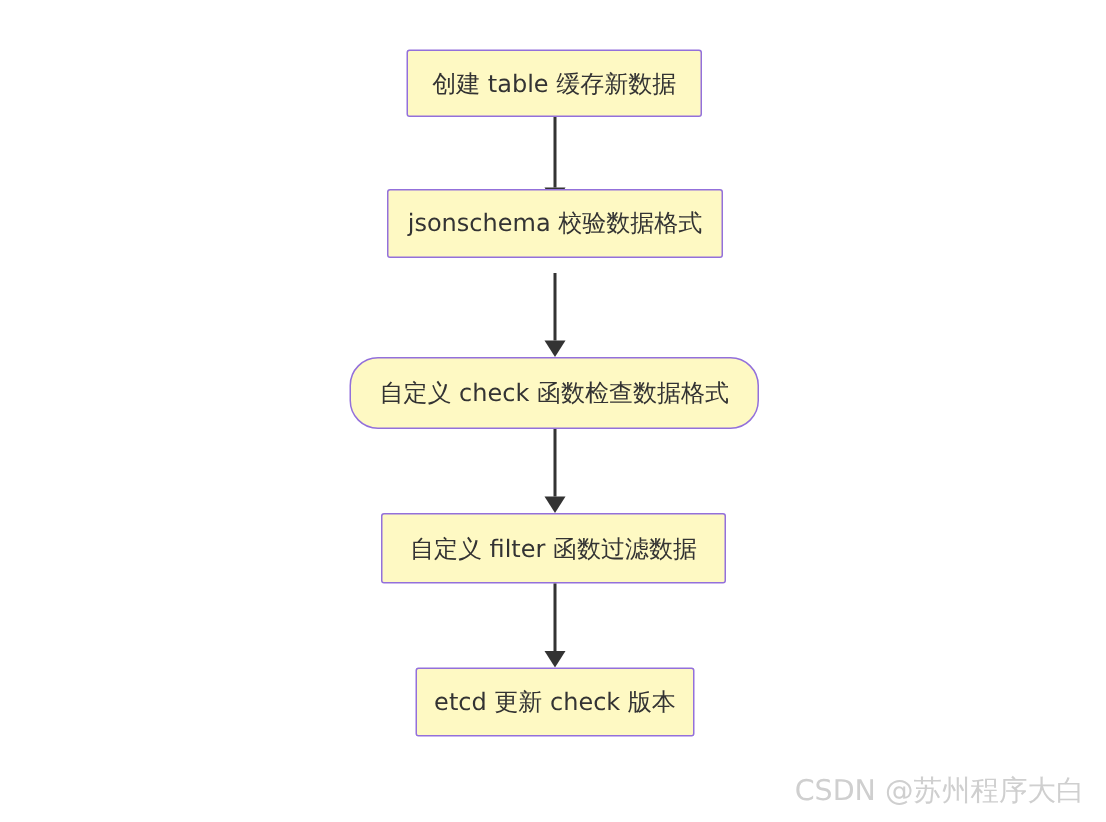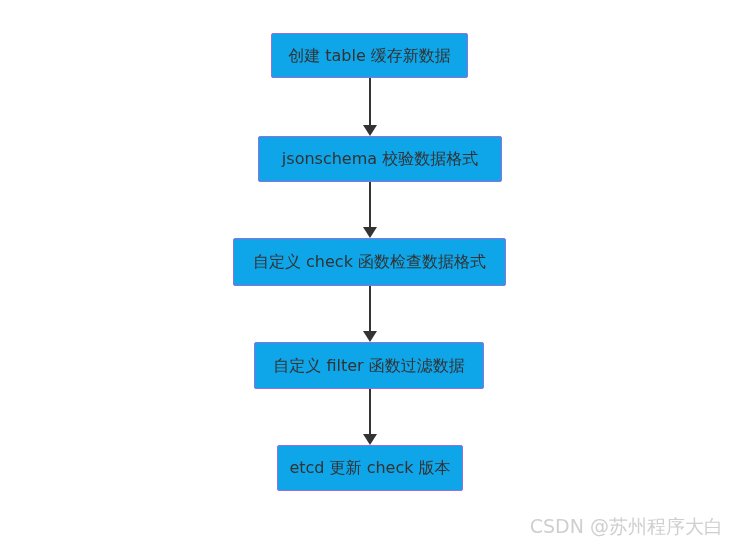--- a/index.html
+++ b/index.html
@@ -11,34 +11,34 @@
   .canvas {
     position: relative;
     width: 737px;
     height: 548px;
     background: #ffffff;
     overflow: hidden;
   }
   .node {
     position: absolute;
     box-sizing: border-box;
-    background: #0ea5e9;
+    background: #fef9c3;
     border: 1px solid #9370DB;
     border-radius: 2px;
     display: flex;
     align-items: center;
     justify-content: center;
     color: #333333;
     font-size: 16px;
     line-height: 1;
     white-space: nowrap;
   }
   .n1 { left: 271px; top: 33px;  width: 197px; height: 45px; }
-  .n2 { left: 258px; top: 136px; width: 244px; height: 46px; text-align: center; }
-  .n3 { left: 233px; top: 238px; width: 273px; height: 48px; }
+  .n2 { left: 258px; top: 126px; width: 224px; height: 46px; text-align: center; }
+  .n3 { left: 233px; top: 238px; width: 273px; height: 48px; border-radius: 19px; }
   .n4 { left: 254px; top: 342px; width: 230px; height: 47px; text-align: right; }
   .n5 { left: 277px; top: 445px; width: 186px; height: 46px; }
   .arrow {
     position: absolute;
     left: 362px;
     width: 15px;
     display: flex;
     flex-direction: column;
     align-items: center;
   }

